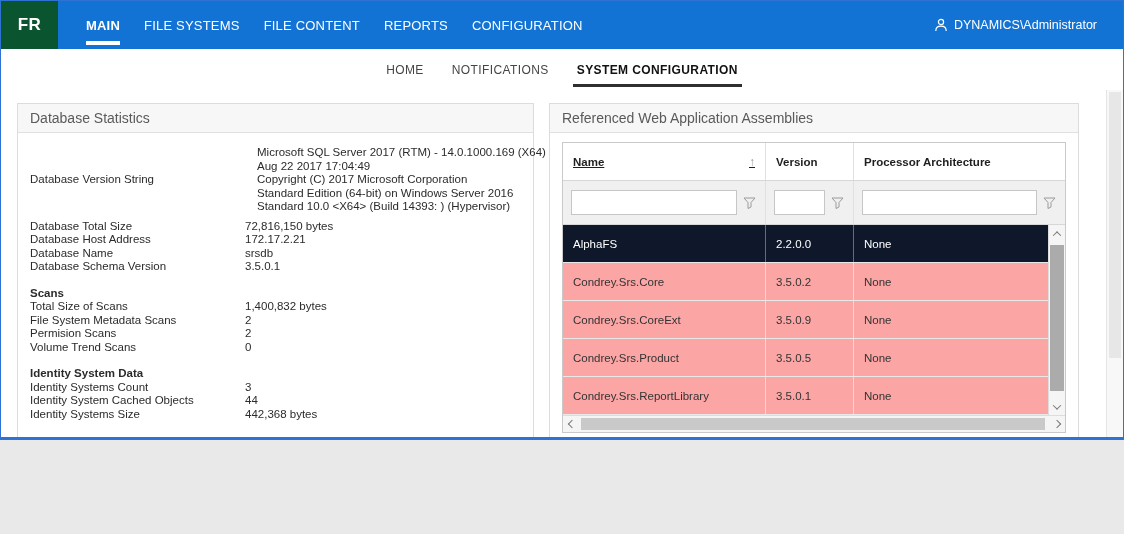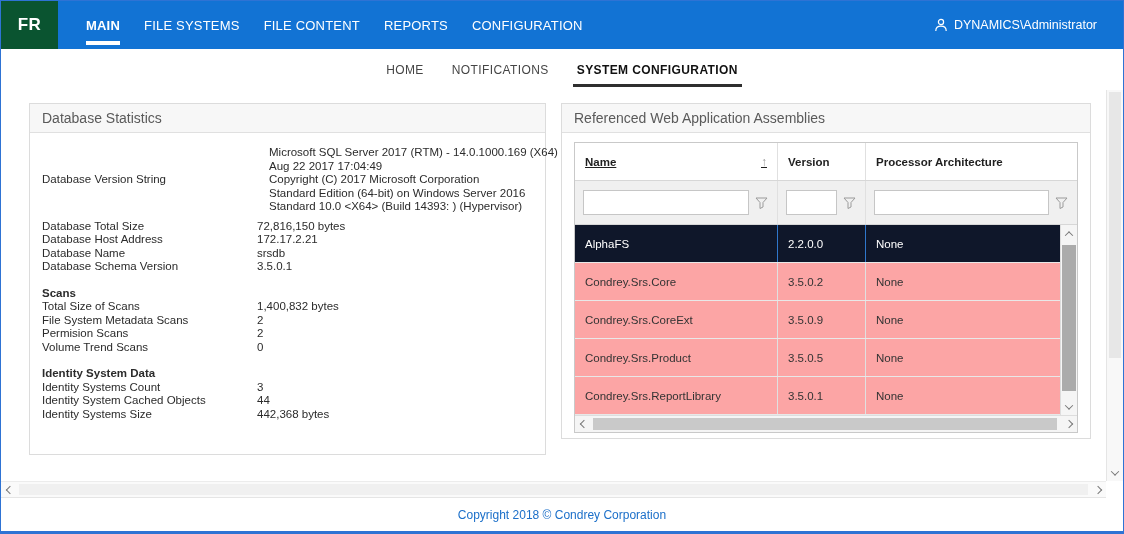--- a/index.html
+++ b/index.html
@@ -1,18 +1,18 @@
 <!DOCTYPE html>
 <html><head>
 <meta charset="utf-8">
 <style>
   * { margin:0; padding:0; box-sizing:border-box; }
   body { background:#e9e9e9; font-family:"Liberation Sans", sans-serif; }
   .page {
-    width:1124px; height:534px; background:#fff; position:relative; overflow:hidden;
+    width:1124px; height:440px; background:#fff; position:relative; overflow:hidden;
     border:1px solid #2e73d4; border-bottom-width:3px;
   }
 
   
   .topbar { height:48px; background:#1273d4; display:flex; align-items:stretch; }
   .logo { width:57px; background:#0a5430; color:#fff; font-weight:bold; font-size:17px;
           display:flex; align-items:center; justify-content:center; letter-spacing:.5px; }
   .top-nav { display:flex; margin-left:28px; gap:24px; }
   .top-item { color:#fff; font-size:13px; display:flex; align-items:center; position:relative;
               cursor:pointer; letter-spacing:.2px; white-space:nowrap; }
@@ -22,21 +22,21 @@
               font-size:12.5px; padding-right:26px; cursor:pointer; white-space:nowrap; }
 
   
   .subnav { height:41px; background:#fff; display:flex; justify-content:center; gap:24px; align-items:stretch; }
   .sub-item { font-size:12px; color:#454545; display:flex; align-items:center; position:relative;
               padding:16px 2px; cursor:pointer; letter-spacing:.4px; white-space:nowrap; }
   .sub-item.active { color:#111; font-weight:bold; }
   .sub-item.active::after { content:""; position:absolute; left:-2px; right:-2px; bottom:3px; height:3px; background:#2f2f2f; }
 
   
-  .content { height:391px; position:relative; padding:13px 0 0 28px; display:flex; align-items:flex-start; }
+  .content { height:391px; position:relative; padding:13px 0 0 16px; display:flex; align-items:flex-start; }
   .panel { border:1px solid #dcdcdc; background:#fff; }
   .panel-header { background:#f7f7f7; border-bottom:1px solid #e0e0e0; color:#5a5a5a;
                   font-size:14px; padding:6px 12px; height:29px; }
   .panel-stats { width:517px; height:352px; }
   .panel-asm   { width:530px; height:336px; margin-left:15px; }
 
   
   .stats-body { padding:13px 12px; font-size:11.5px; color:#2b2b2b; line-height:13.5px; }
   .stat-row { display:flex; }
   .stat-row .lbl { flex:0 0 215px; padding-right:6px; }

